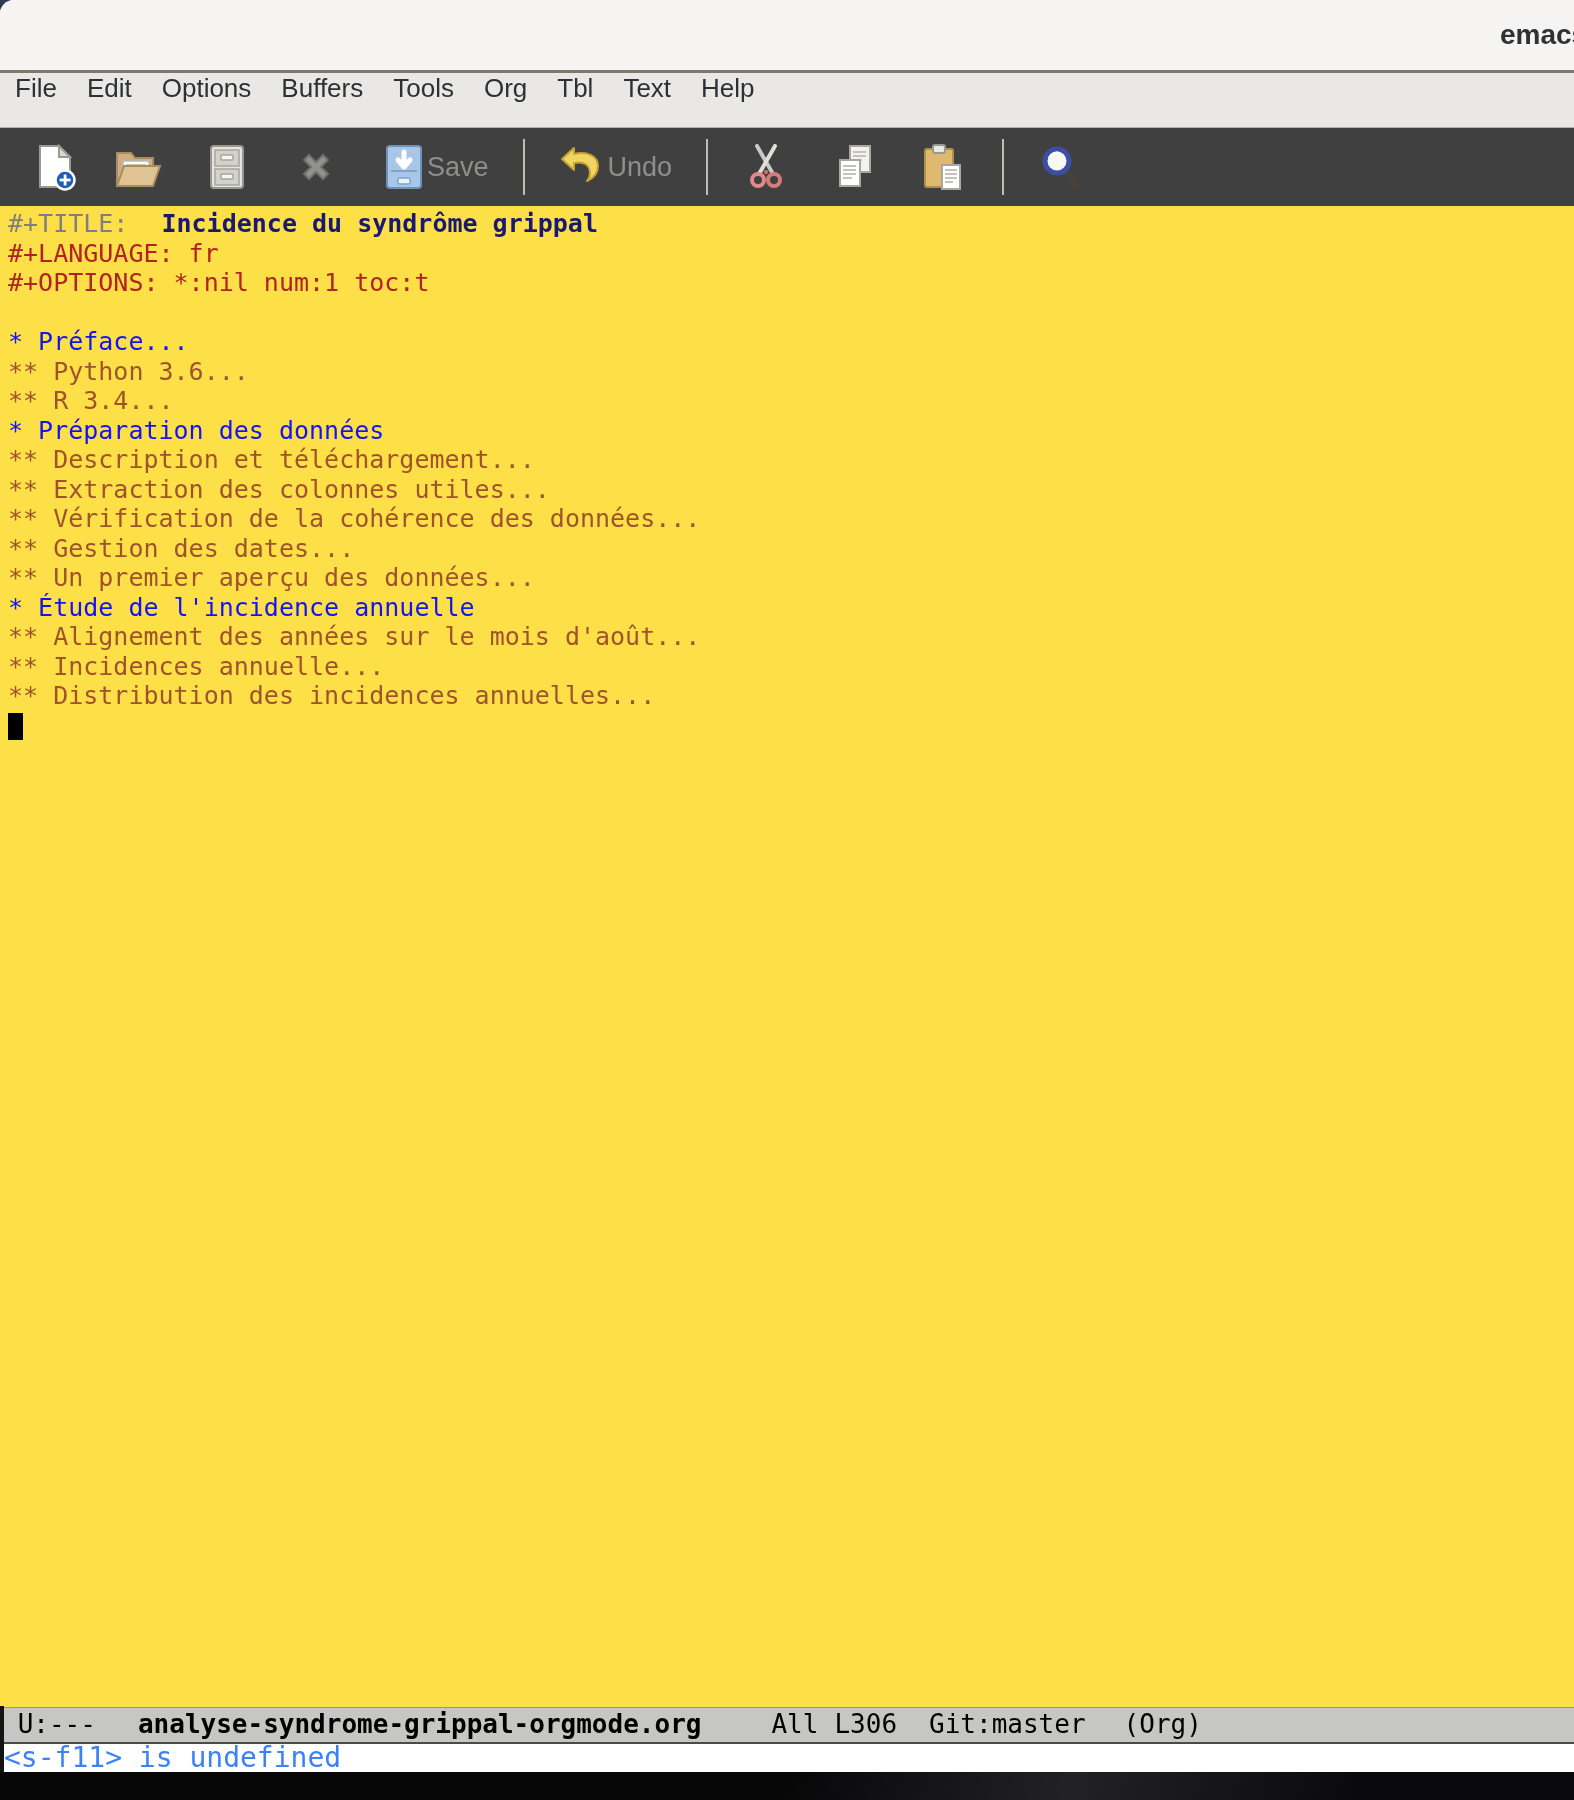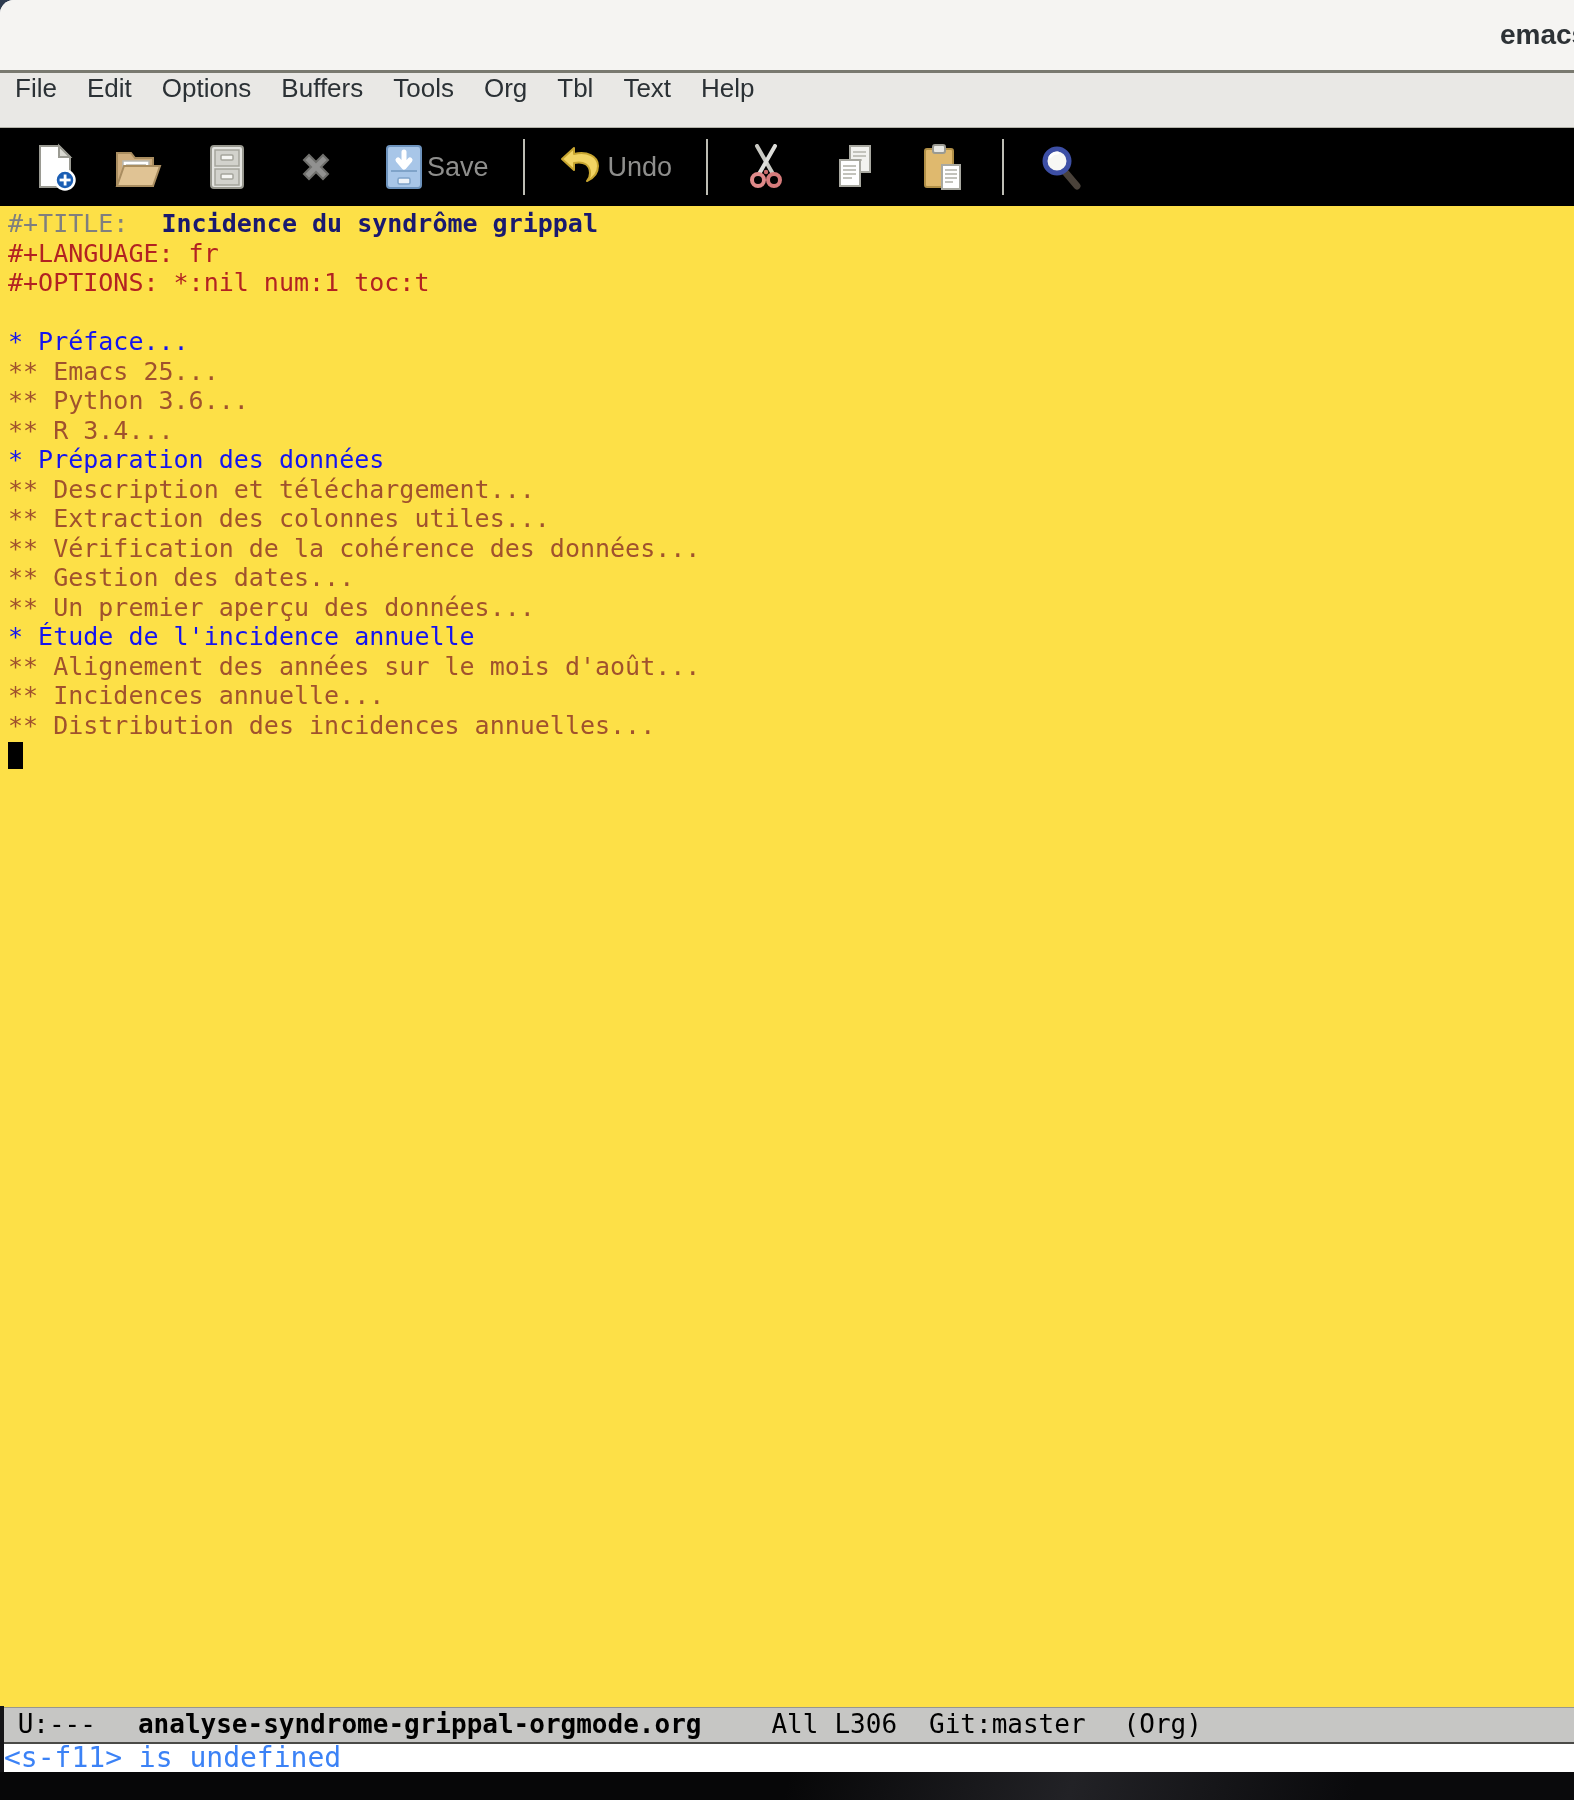--- a/index.html
+++ b/index.html
@@ -14,21 +14,21 @@
 
   .titlebar { height:70px; background:#f5f4f2; position:relative; flex:none; }
   .window-title { position:absolute; left:1500px; top:0; height:70px; line-height:70px;
                   font-size:28px; font-weight:bold; color:#2d3236; white-space:nowrap; }
   .titlebar-border { height:3px; background:#79796f; flex:none; }
 
   .menubar { height:54px; background:#e9e8e5; display:flex; align-items:flex-start; flex:none; }
   .menu-item { font-size:26px; color:#2b3135; padding:0 15px; white-space:nowrap; }
   .menubar-sep { height:1px; background:#b3b3aa; flex:none; }
 
-  .toolbar { height:78px; background:#000000; display:flex; align-items:center; flex:none; }
+  .toolbar { height:78px; background:#404040; display:flex; align-items:center; flex:none; }
   .tbtn { display:flex; align-items:center; }
   .tlabel { font-size:27px; color:#8e8e8c; margin-left:4px; white-space:nowrap; }
   .tsep { width:2px; height:56px; background:#bdbdb4; }
 
   .ml-34{margin-left:34px}.ml-35{margin-left:35px}.ml-38{margin-left:38px}
   .ml-41{margin-left:41px}.ml-47{margin-left:47px}.ml-48{margin-left:48px}
   .ml-49{margin-left:49px}.ml-51{margin-left:51px}.ml-53{margin-left:53px}
 
   
   .buffer { flex:1 1 auto; background:#fde047; overflow:hidden;
@@ -201,21 +201,20 @@
         </svg>
       </div>
     </div>
 
     <div class="buffer">
       <div class="bl"><span class="kw">#+TITLE: </span><span class="doctitle">Incidence du syndrôme grippal</span></div>
       <div class="bl meta">#+LANGUAGE: fr</div>
       <div class="bl meta">#+OPTIONS: *:nil num:1 toc:t</div>
       <div class="bl"></div>
       <div class="bl h1">* Préface...</div>
-      <div class="bl h2">** Emacs 25...</div>
       <div class="bl h2">** Python 3.6...</div>
       <div class="bl h2">** R 3.4...</div>
       <div class="bl h1">* Préparation des données</div>
       <div class="bl h2">** Description et téléchargement...</div>
       <div class="bl h2">** Extraction des colonnes utiles...</div>
       <div class="bl h2">** Vérification de la cohérence des données...</div>
       <div class="bl h2">** Gestion des dates...</div>
       <div class="bl h2">** Un premier aperçu des données...</div>
       <div class="bl h1">* Étude de l'incidence annuelle</div>
       <div class="bl h2">** Alignement des années sur le mois d'août...</div>

